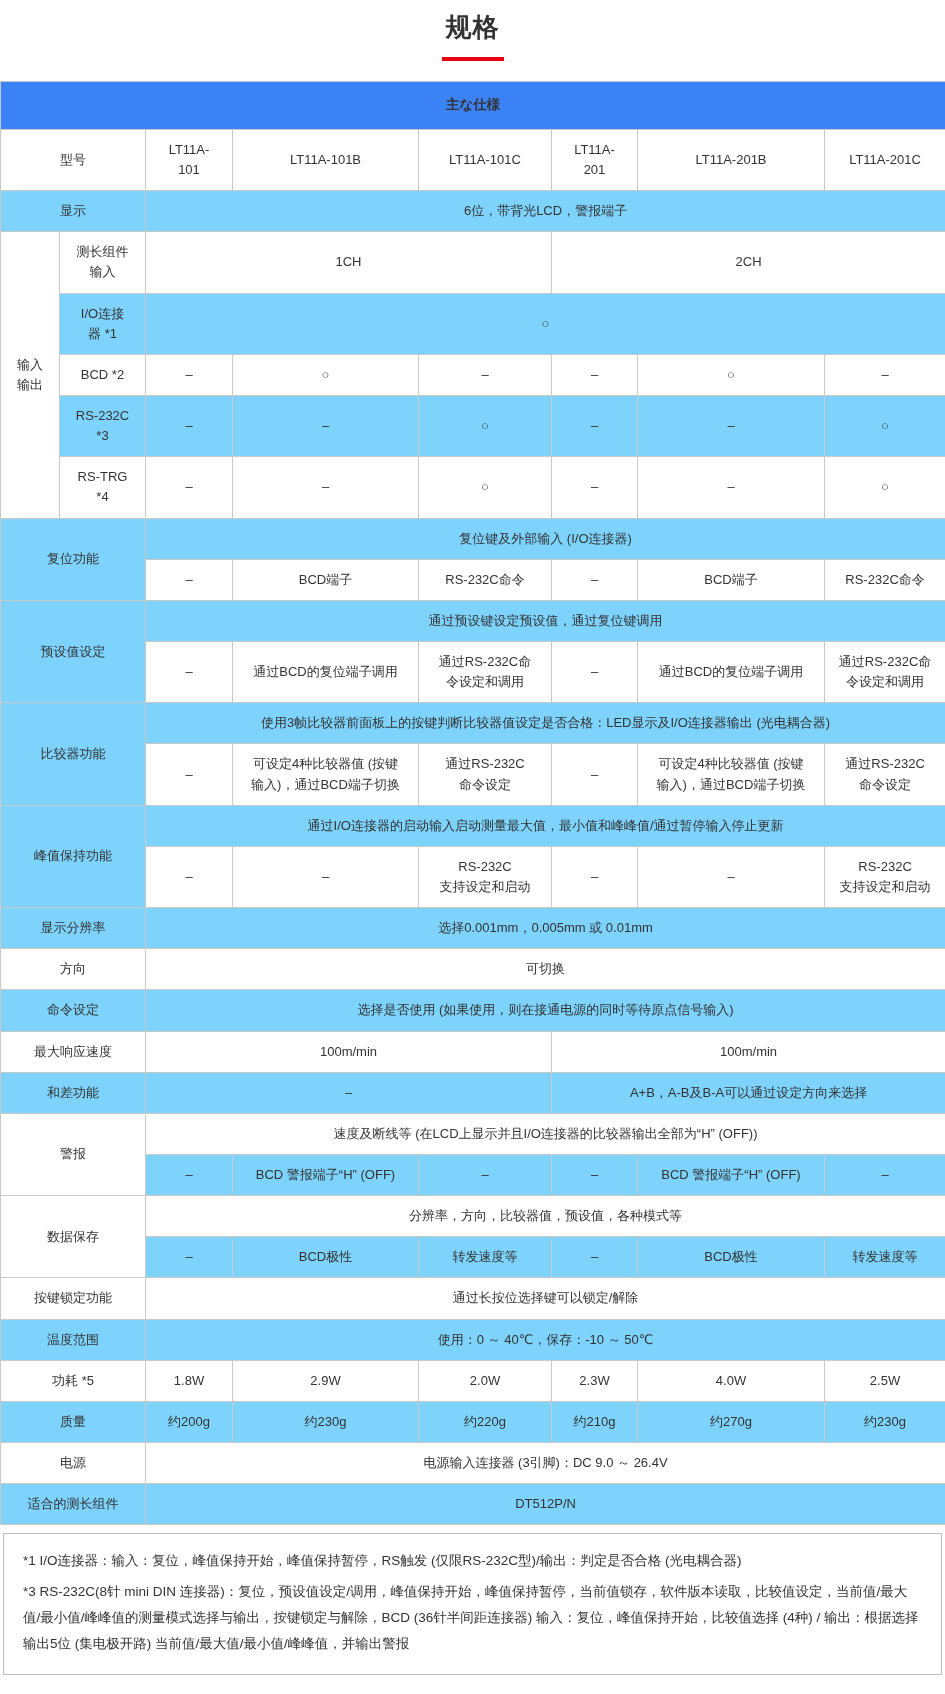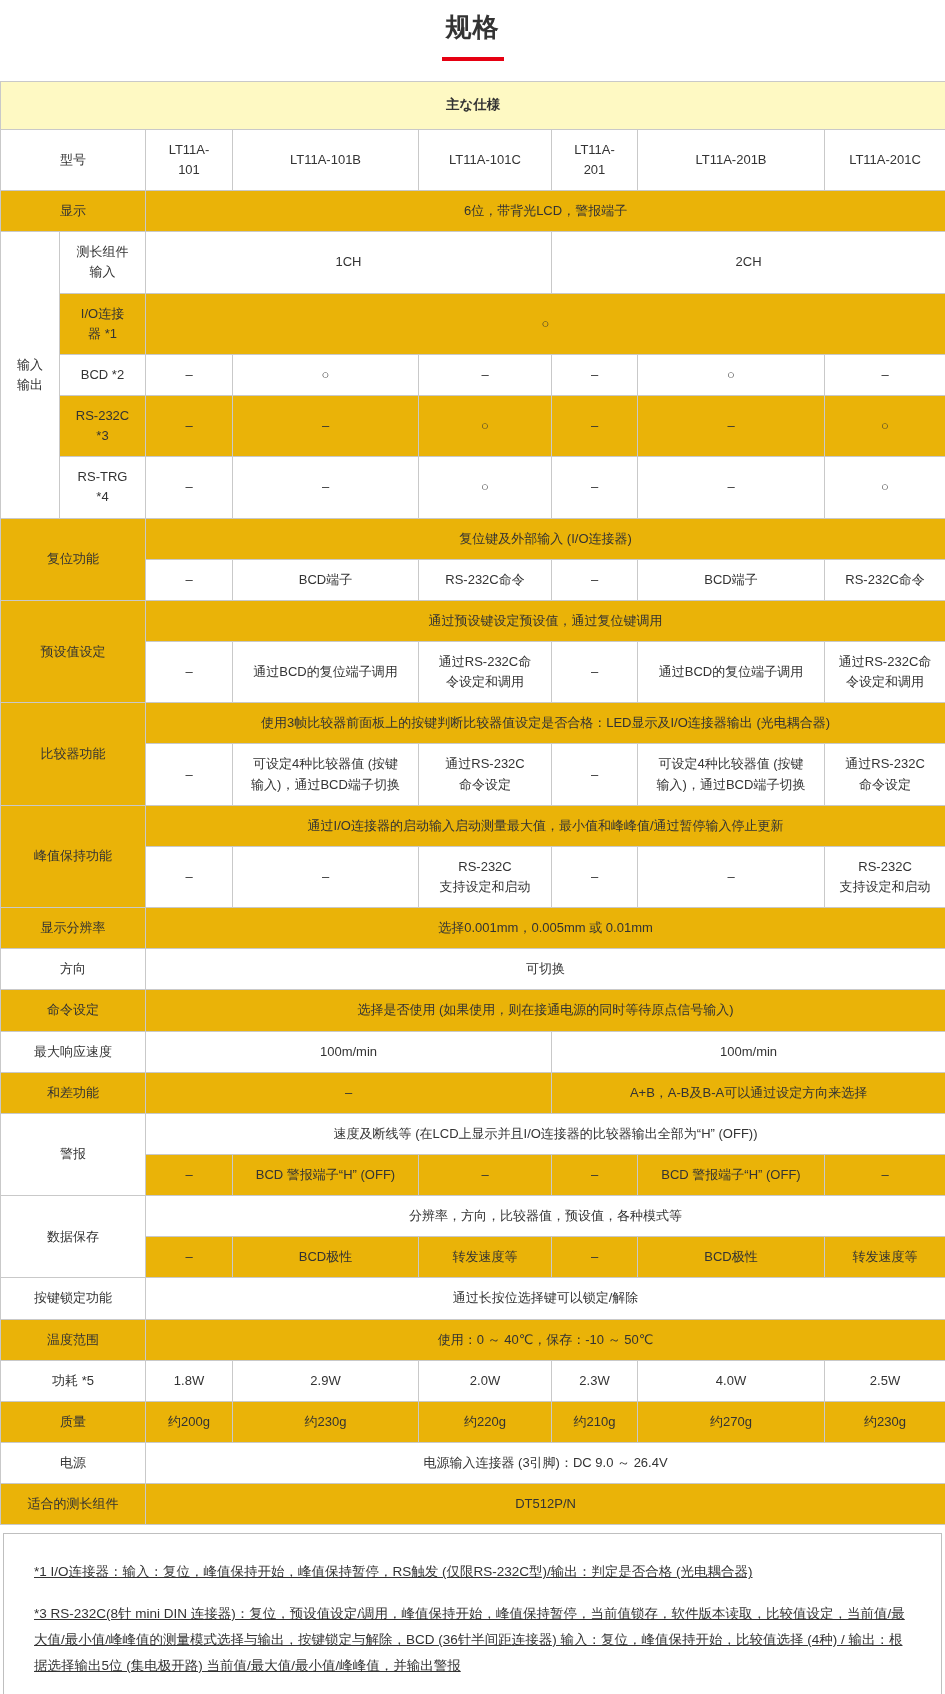--- a/index.html
+++ b/index.html
@@ -41,39 +41,39 @@
     text-align: center;
     vertical-align: middle;
     font-size: 13px;
     line-height: 1.55;
     padding: 10px 9px;
     white-space: pre-line;
     word-break: break-word;
     color: #333333;
   }
   tr.w td { background: #ffffff; }
-  tr.g td { background: #eab308; text-align: center; }
+  tr.g td { background: #7dd3fc; text-align: center; }
   tr.hdr td {
-    background: #fef9c3;
+    background: #3b82f6;
     font-weight: 700;
     font-size: 13.5px;
     padding: 13px 9px;
     margin-top: 40px;
   }
   .footnotes {
     width: 907px;
     margin: 8px auto 0 auto;
     border: 1px solid #bfbfbf;
     background: #ffffff;
     padding: 10px 15px 12px 15px;
     font-size: 13.5px;
     line-height: 1.95;
     color: #333333;
   }
-  .footnotes p { margin: 15px; text-decoration: underline; }
+  .footnotes p { margin: 4px; }
 </style>
 </head>
 <body>
 
 <div class="title-wrap">
   <h1 class="page-title">规格</h1>
   <div class="title-underline" style="background: rgb(230, 0, 18);"></div>
 </div>
 
 <table class="spec-table">

